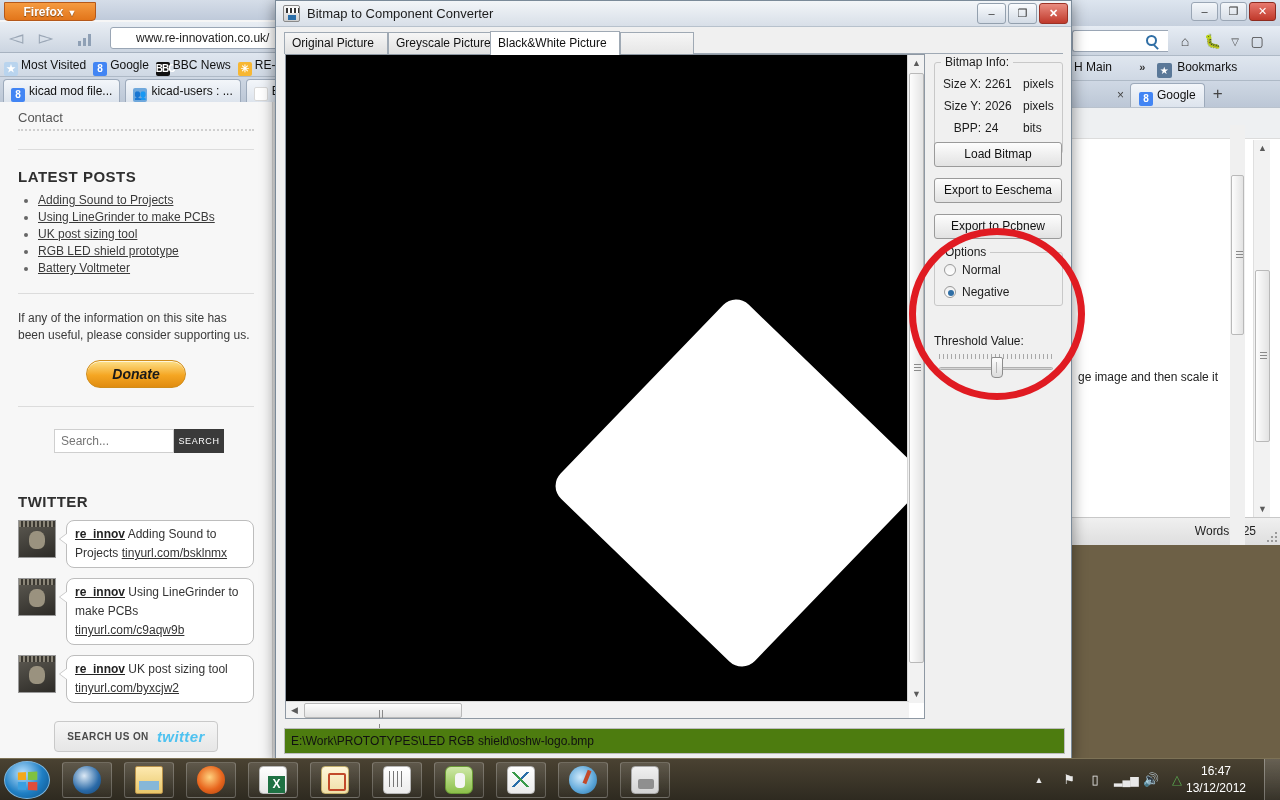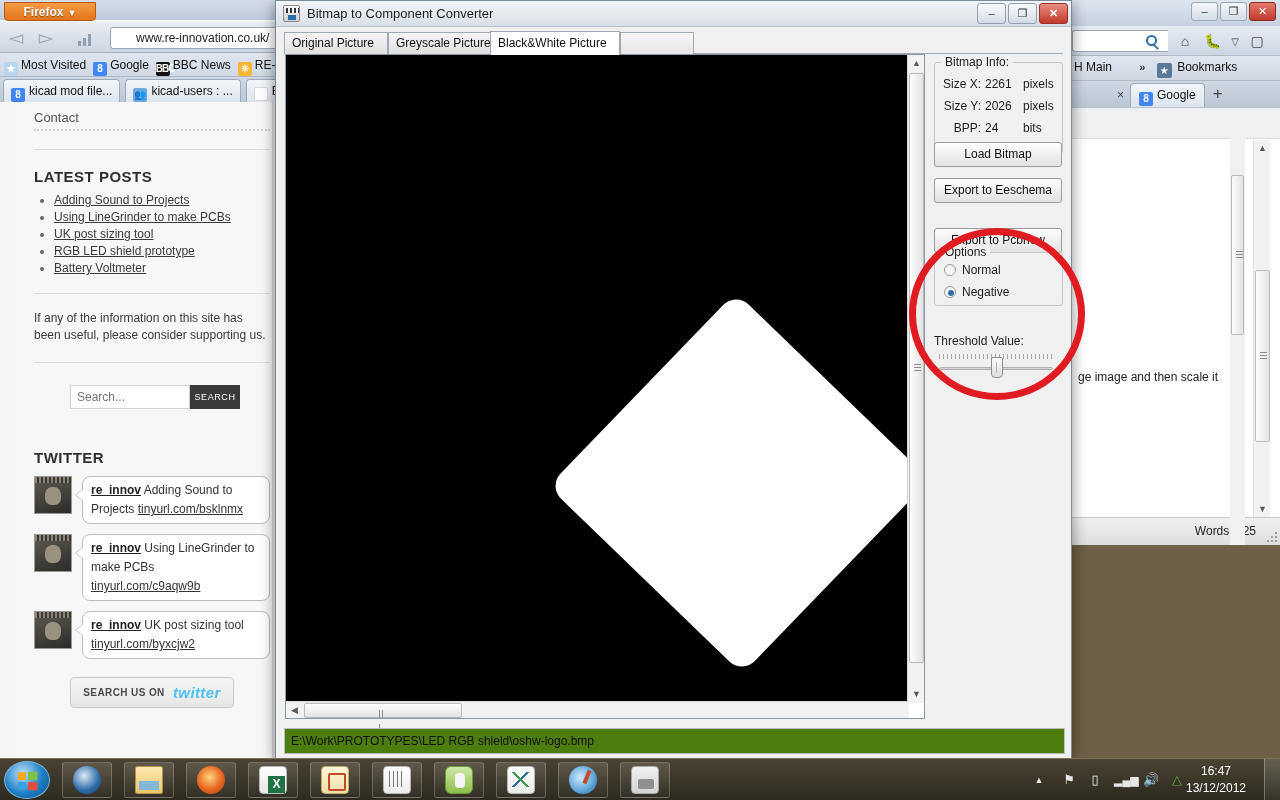--- a/index.html
+++ b/index.html
@@ -92,21 +92,21 @@
   .ff-tab .ico {
     display: inline-block; width: 14px; height: 14px; vertical-align: -3px; margin-right: 4px;
     border-radius: 2px; text-align: center; line-height: 14px; font-size: 10px; font-weight: bold; color: #fff;
   }
   .ico-users { background: #6fa8dc; font-size: 8px; }
   .ico-bug { background: #fff; color: #e8a33d; border: 1px solid #d8d8d8; font-size: 11px; }
 
   
   .ff-page {
     position: absolute; left: 0; top: 102px; width: 283px; height: 658px;
-    background: #f7f7f7; overflow: hidden; margin-left: 16px;
+    background: #f7f7f7; overflow: hidden;
   }
   .page-inner { position: absolute; left: 0; top: 0; width: 272px; height: 658px; padding: 0 18px; }
   .contact-line { font-size: 13px; color: #555; padding-top: 8px; }
   .dotted-rule { border-bottom: 2px dotted #cfcfcf; margin: 4px 0 0 0; }
   .hr-light { border-bottom: 1px solid #dcdcdc; margin: 18px 0 0 0; }
   .sect-title {
     font-size: 15px; font-weight: bold; color: #2f2f2f; letter-spacing: .5px;
     margin: 18px 0 8px 0;
   }
   ul.posts { margin: 0; padding-left: 20px; }
@@ -502,20 +502,23 @@
         <ul class="posts">
           <li><a href="#">Adding Sound to Projects</a></li>
           <li><a href="#">Using LineGrinder to make PCBs</a></li>
           <li><a href="#">UK post sizing tool</a></li>
           <li><a href="#">RGB LED shield prototype</a></li>
           <li><a href="#">Battery Voltmeter</a></li>
         </ul>
         <div class="hr-light"></div>
 
         <div class="support-text">If any of the information on this site has been useful, please consider supporting us.</div>
+        <div class="donate-wrap">
+          <span class="donate-btn">Donate</span>
+        </div>
         <div class="hr-light"></div>
 
         <div class="search-row">
           <input class="search-input" type="text" placeholder="Search..." style="">
           <div class="search-btn">SEARCH</div>
         </div>
 
         <div class="sect-title" style="margin-top:40px">TWITTER</div>
 
         <div class="tw-item">
@@ -673,21 +676,21 @@
         </div>
         <div class="info-row" style="top:58px">
           <span class="info-label">BPP:</span>
           <span class="info-value">24</span>
           <span class="info-unit">bits</span>
         </div>
       </div>
 
       <div class="btn" style="top:88px">Load Bitmap</div>
       <div class="btn" style="top:124px">Export to Eeschema</div>
-      <div class="btn" style="top:174px">Export to Pcbnew</div>
+      <div class="btn" style="top:160px">Export to Pcbnew</div>
 
       <div class="groupbox" id="options-group">
         <span class="legend">Options</span>
         <div class="radio-row" style="top:10px">
           <span class="radio"></span><span>Normal</span>
         </div>
         <div class="radio-row" style="top:32px">
           <span class="radio checked"></span><span>Negative</span>
         </div>
       </div>

